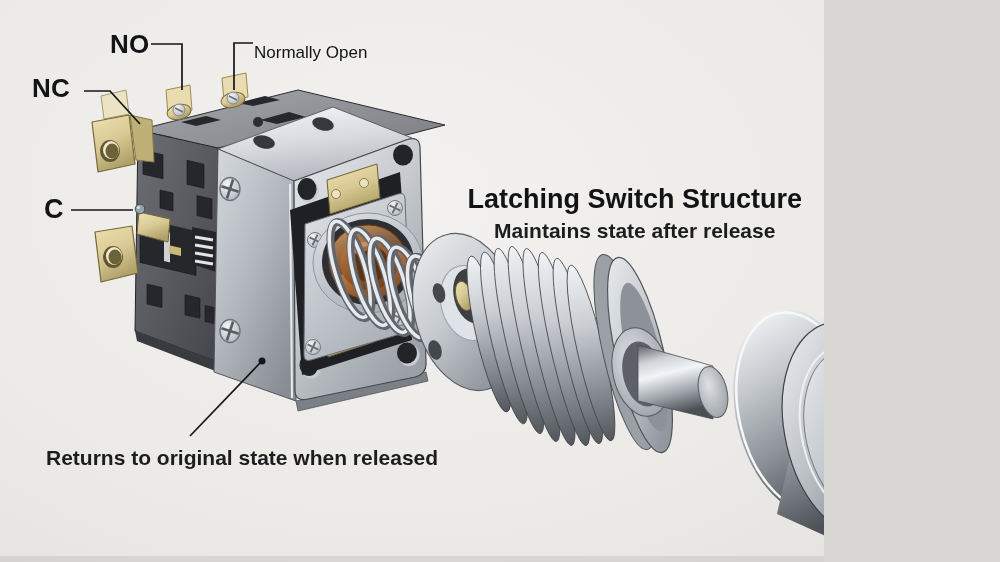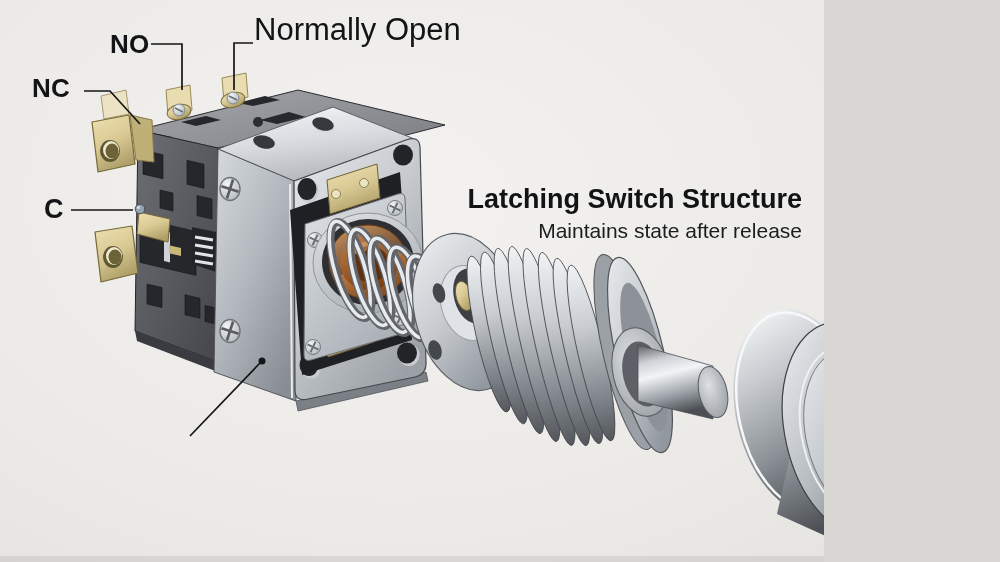--- a/index.html
+++ b/index.html
@@ -5,27 +5,27 @@
   html,body{margin:0;padding:0;background:#d8d7d4;}
   #stage{
     position:relative;width:824px;height:562px;overflow:hidden;
     font-family:"Liberation Sans","DejaVu Sans",sans-serif;
     background:radial-gradient(ellipse 900px 600px at 48% 35%, #f3f2f0 0%, #eceae7 55%, #e1dfdb 100%);
   }
   #stage svg{position:absolute;left:0;top:0;}
   .label{position:absolute;color:#131415;white-space:nowrap;}
   .lbl-bold{font-weight:700;font-size:26px;letter-spacing:.3px;}
   #label-no{left:110px;top:29px;}
-  #label-normally-open{left:254px;top:12px;font-size:31px;font-weight:400;}
+  #label-normally-open{left:254px;top:43px;font-size:17px;font-weight:400;}
   #label-nc{left:32px;top:73px;}
   #label-c{left:44px;top:194px;font-size:27px;}
   .callout .title{font-weight:700;font-size:27px;line-height:1.15;color:#121314;}
-  .callout .subtitle{font-size:21px;line-height:1.1;color:#1c1d1e;margin-top:4px;}
+  .callout .subtitle{font-size:21px;line-height:1.1;color:#1c1d1e;margin-top:4px;font-weight:bold;}
   #callout-momentary{left:46px;top:442px;}
-  #callout-latching{right:22px;top:184px;text-align:right;}
+  #callout-latching{right:22px;top:184px;text-align:center;}
   .bottom-strip{position:absolute;left:0;bottom:0;width:100%;height:6px;background:rgba(60,58,55,.10);}
 </style>
 </head>
 <body>
 
 <div id="stage">
 
 <svg width="1000" height="562" viewBox="0 0 1000 562">
 <defs>
   <linearGradient id="dtop" x1="0" y1="0" x2="1" y2="1">
@@ -378,20 +378,21 @@
   <circle cx="138.5" cy="207.5" r="1.6" fill="#d8e0e6"></circle>
 </g>
 </svg>
 
 <div class="label lbl-bold" id="label-no">NO</div>
 <div class="label" id="label-normally-open">Normally Open</div>
 <div class="label lbl-bold" id="label-nc">NC</div>
 <div class="label lbl-bold" id="label-c">C</div>
 
 <div class="label callout" id="callout-momentary">
+  <div class="subtitle">Returns to original state when released</div>
 </div>
 
 <div class="label callout" id="callout-latching">
   <div class="title">Latching Switch Structure</div>
   <div class="subtitle">Maintains state after release</div>
 </div>
 
 <div class="bottom-strip"></div>
 </div>
 

